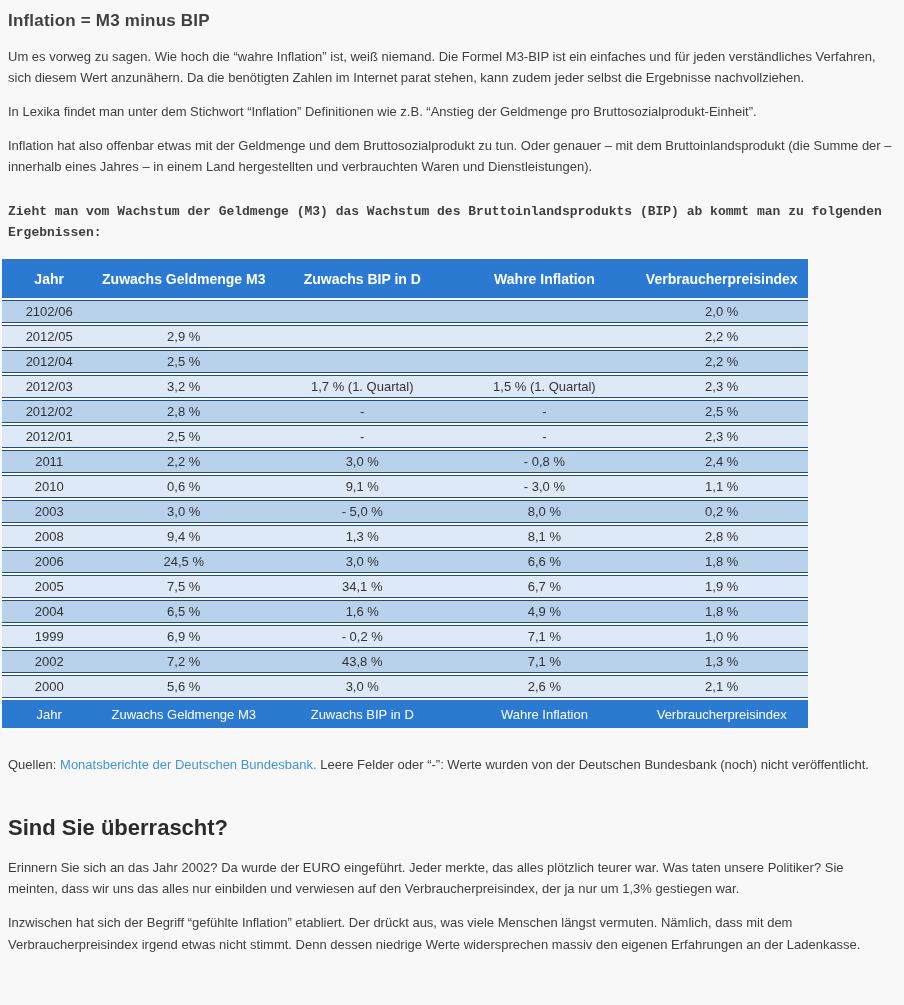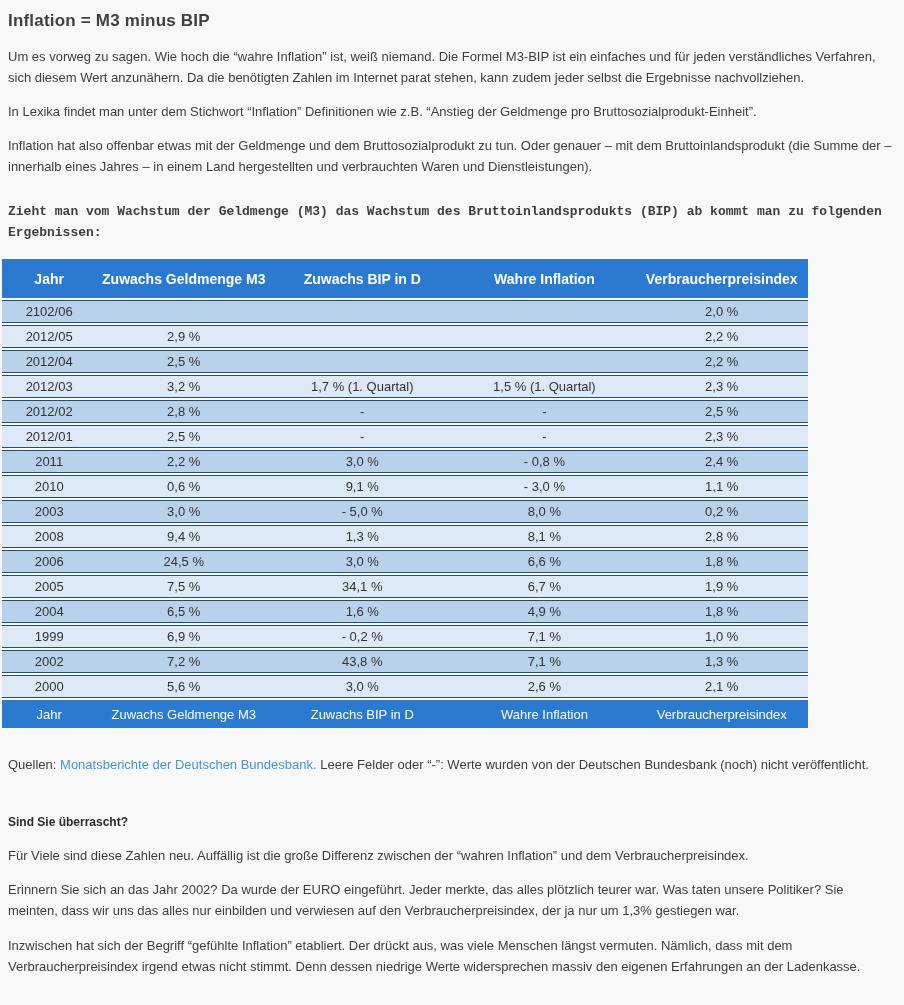--- a/index.html
+++ b/index.html
@@ -70,21 +70,21 @@
   }
 
   .source { margin-top: 24px; margin-bottom: 0; }
   .source a {
     color: #4296d2;
     text-decoration: none;
     cursor: pointer;
   }
 
   h2 {
-    font-size: 12px;
+    font-size: 22px;
     color: #2b2b2b;
     margin: 40px 0 16px 0;
   }
 </style>
 </head>
 <body>
 
 <div class="page">
 
   <h1>Inflation = M3 minus BIP</h1>
@@ -233,17 +233,16 @@
           <td>Wahre Inflation</td>
           <td>Verbraucherpreisindex</td>
         </tr>
     </tfoot>
   </table>
 
   <p class="source"><span>Quellen: </span><a href="#">Monatsberichte der Deutschen Bundesbank.</a><span> Leere Felder oder “-”: Werte wurden von der Deutschen Bundesbank (noch) nicht veröffentlicht.</span></p>
 
   <h2>Sind Sie überrascht?</h2>
 
-  <p>Für Viele sind diese Zahlen neu. Auffällig ist die große Differenz zwischen der “wahren Inflation” und dem Verbraucherpreisindex.</p>
   <p>Erinnern Sie sich an das Jahr 2002? Da wurde der EURO eingeführt. Jeder merkte, das alles plötzlich teurer war. Was taten unsere Politiker? Sie meinten, dass wir uns das alles nur einbilden und verwiesen auf den Verbraucherpreisindex, der ja nur um 1,3% gestiegen war.</p>
   <p>Inzwischen hat sich der Begriff “gefühlte Inflation” etabliert. Der drückt aus, was viele Menschen längst vermuten. Nämlich, dass mit dem Verbraucherpreisindex irgend etwas nicht stimmt. Denn dessen niedrige Werte widersprechen massiv den eigenen Erfahrungen an der Ladenkasse.</p>
 
 </div>
 
 </body></html>

